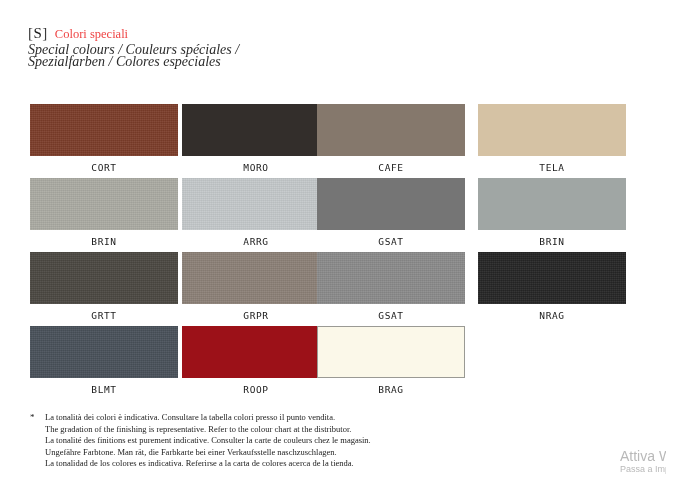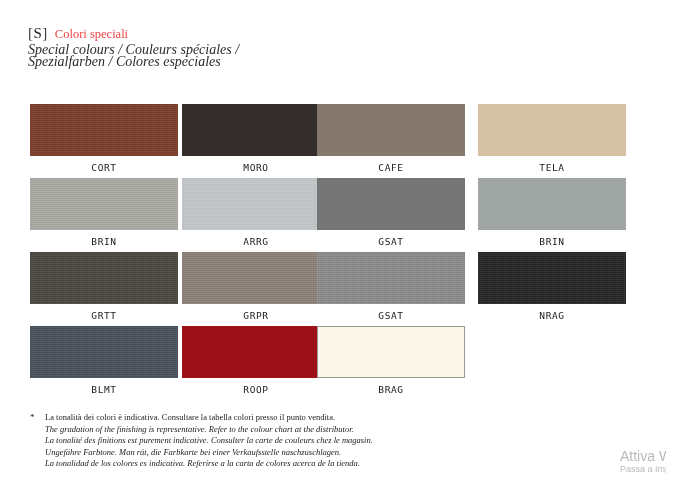--- a/index.html
+++ b/index.html
@@ -126,21 +126,20 @@
   .footnote-line {
     position: relative;
     padding-left: 17px;
     font-family: "Liberation Serif", serif;
     font-size: 8.5px;
     line-height: 11.6px;
     color: #1b1b1b;
     white-space: nowrap;
   }
   .footnote-line.italic {
-    font-style: italic;
   }
   .footnote-star {
     position: absolute;
     left: 2px;
     top: 0;
     font-family: "Liberation Serif", serif;
     font-size: 9px;
     color: #1b1b1b;
   }
 

